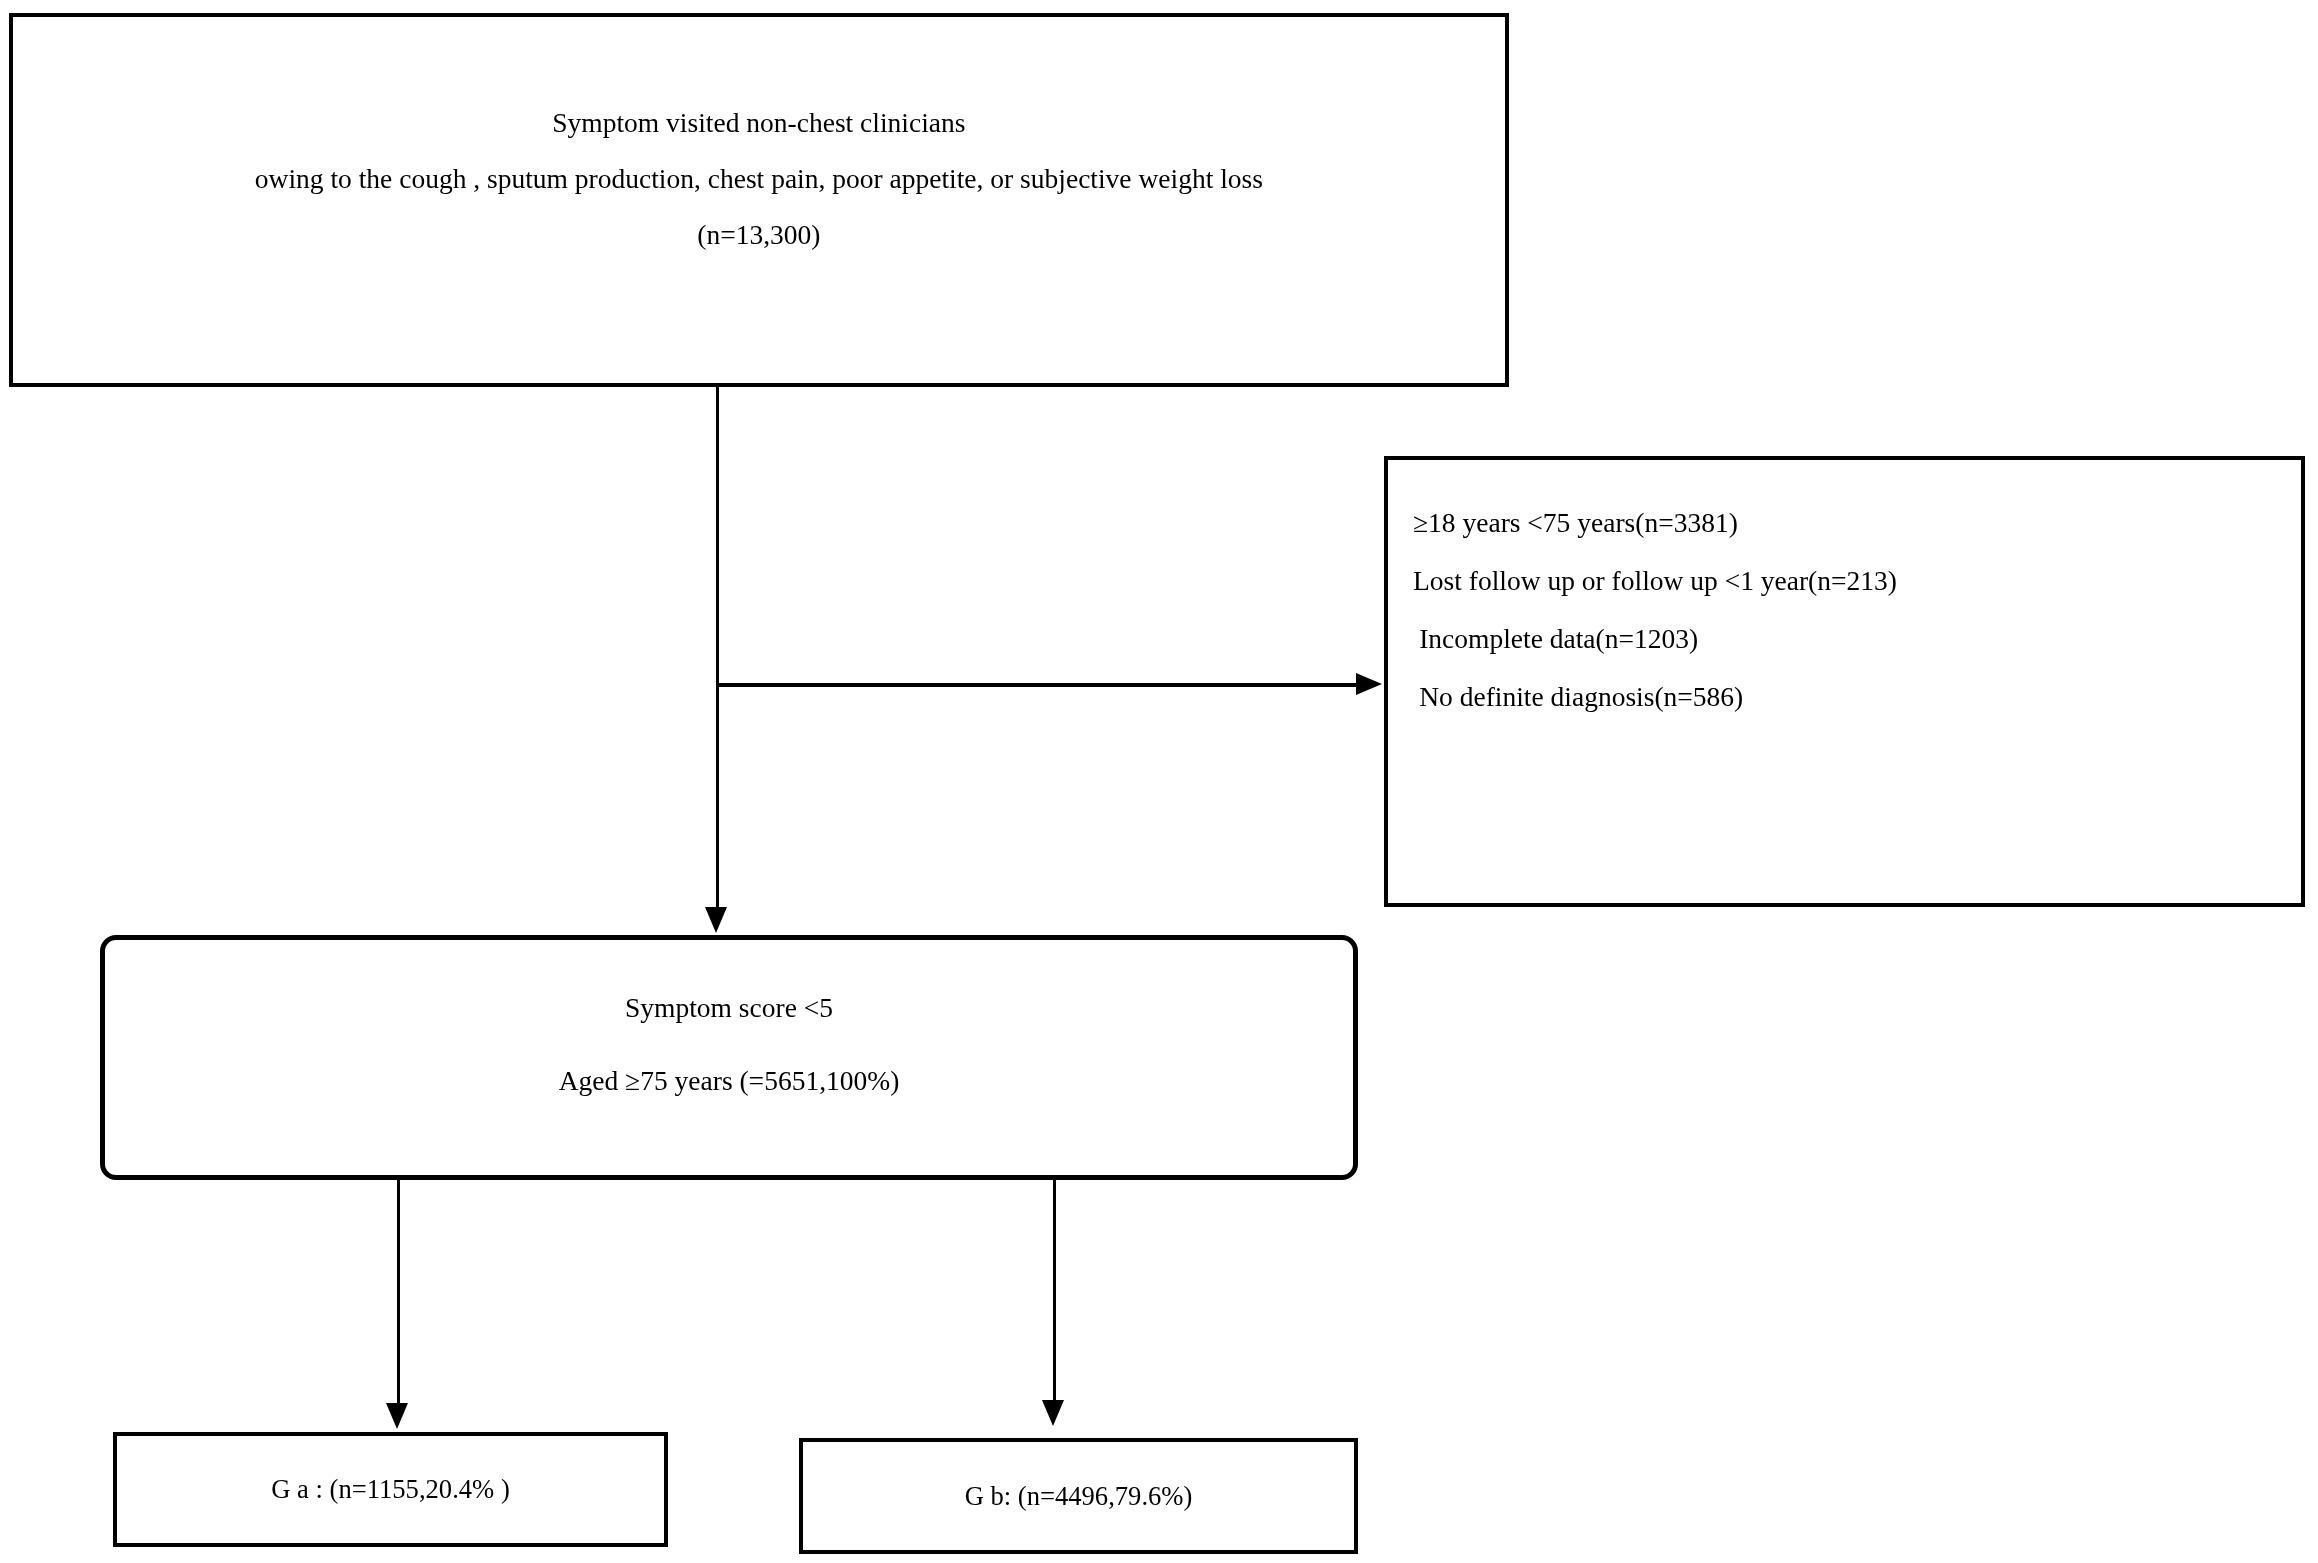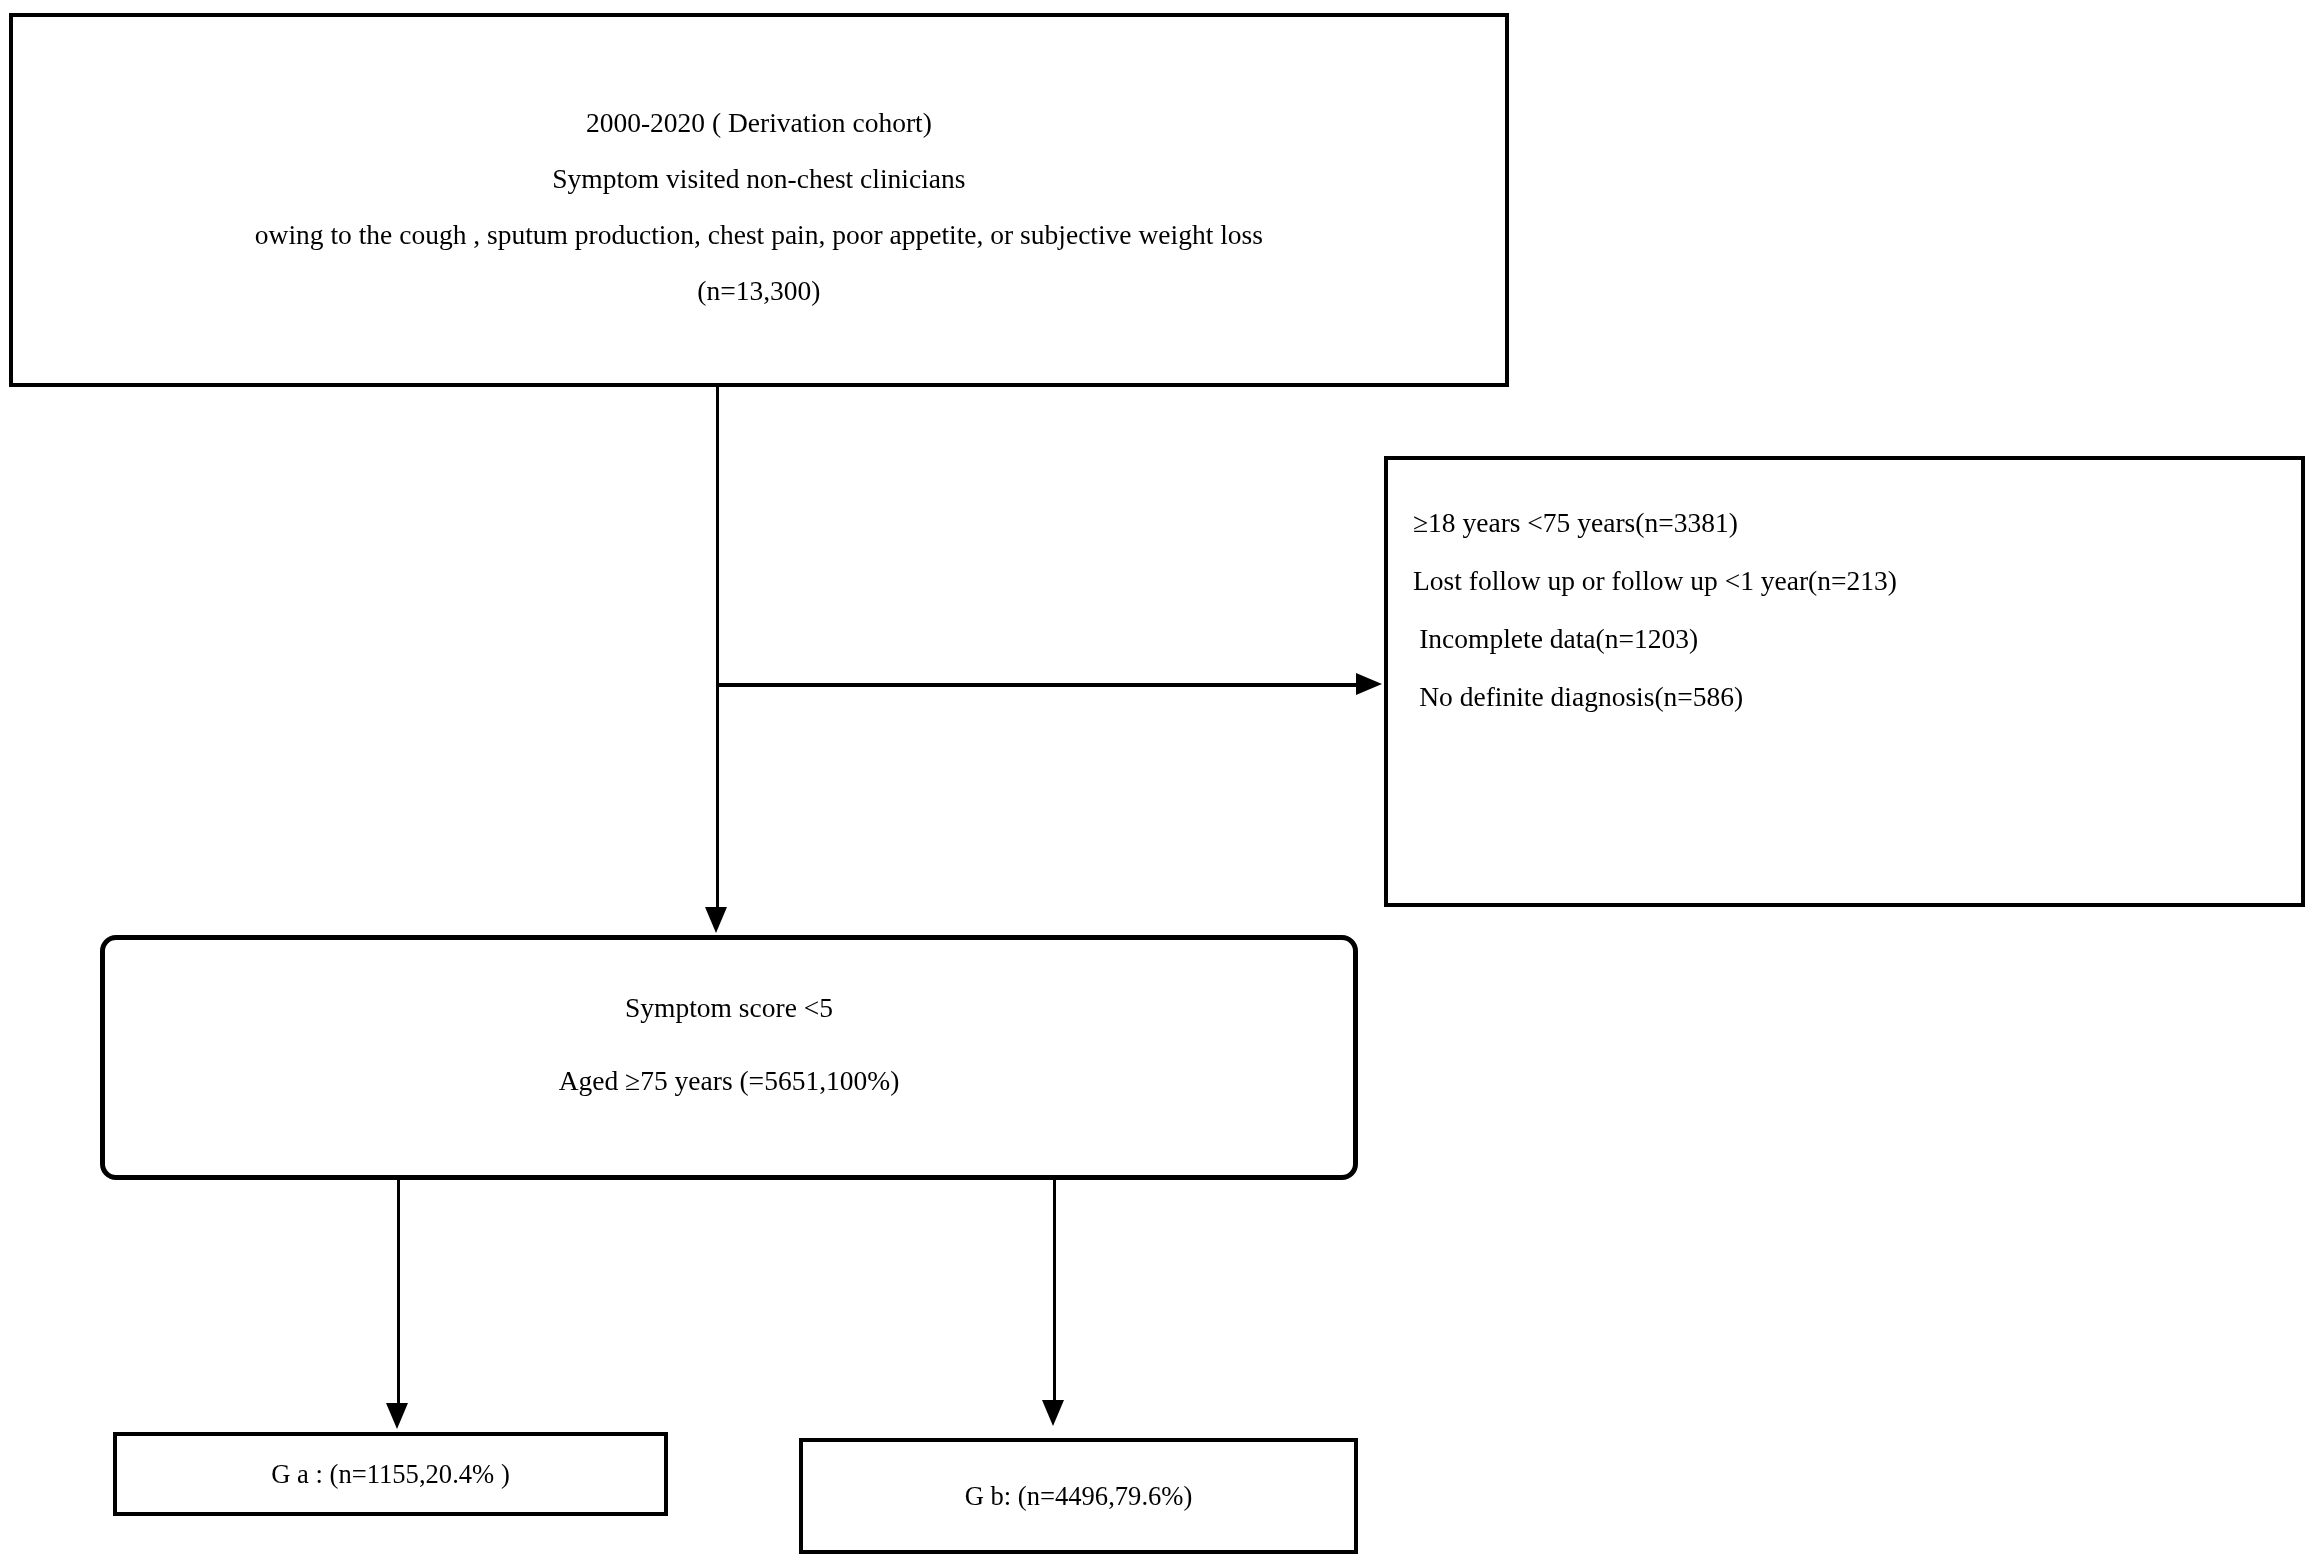--- a/index.html
+++ b/index.html
@@ -58,21 +58,21 @@
     line-height: 73px;
     border-radius: 16px;
   }
   
   .box-group {
     display: flex;
     align-items: center;
     justify-content: center;
     font-size: 26.6px;
   }
-  .box-group-a { left: 113px; top: 1432px; width: 555px; height: 84px; }
+  .box-group-a { left: 113px; top: 1432px; width: 555px; height: 115px; }
   .box-group-b { left: 799px; top: 1427px; width: 559px; height: 116px; margin-top: 11px; }
   
   .connector {
     position: absolute;
     background: var(--line, #000);
   }
   .vline-main      { left: 716px;  top: 387px;  width: 2.7px;  height: 523px; }
   .hline-exclusion { left: 716px;  top: 683px;  width: 641px; height: 3.5px; }
   .vline-group-a   { left: 397px;  top: 1180px; width: 2.7px;  height: 223px; }
   .vline-group-b   { left: 1053px; top: 1180px; width: 2.7px;  height: 220px; }
@@ -95,21 +95,20 @@
   .arrow-excl    { left: 1356px; top: 673px;  }
   .arrow-group-a { left: 386px;  top: 1403px; }
   .arrow-group-b { left: 1042px; top: 1400px; }
 </style>
 </head>
 <body>
 
 <div class="canvas">
 
   <div class="box box-derivation">
-    <div class="tline">2000-2020 ( Derivation cohort)</div>
     <div class="tline">Symptom visited non-chest clinicians</div>
     <div class="tline">owing to the cough , sputum production, chest pain, poor appetite, or subjective weight loss</div>
     <div class="tline">(n=13,300)</div>
   </div>
 
   <div class="connector vline-main"></div>
   <div class="arrowhead arrow-down arrow-main"></div>
 
   <div class="connector hline-exclusion"></div>
   <div class="arrowhead arrow-right arrow-excl"></div>

